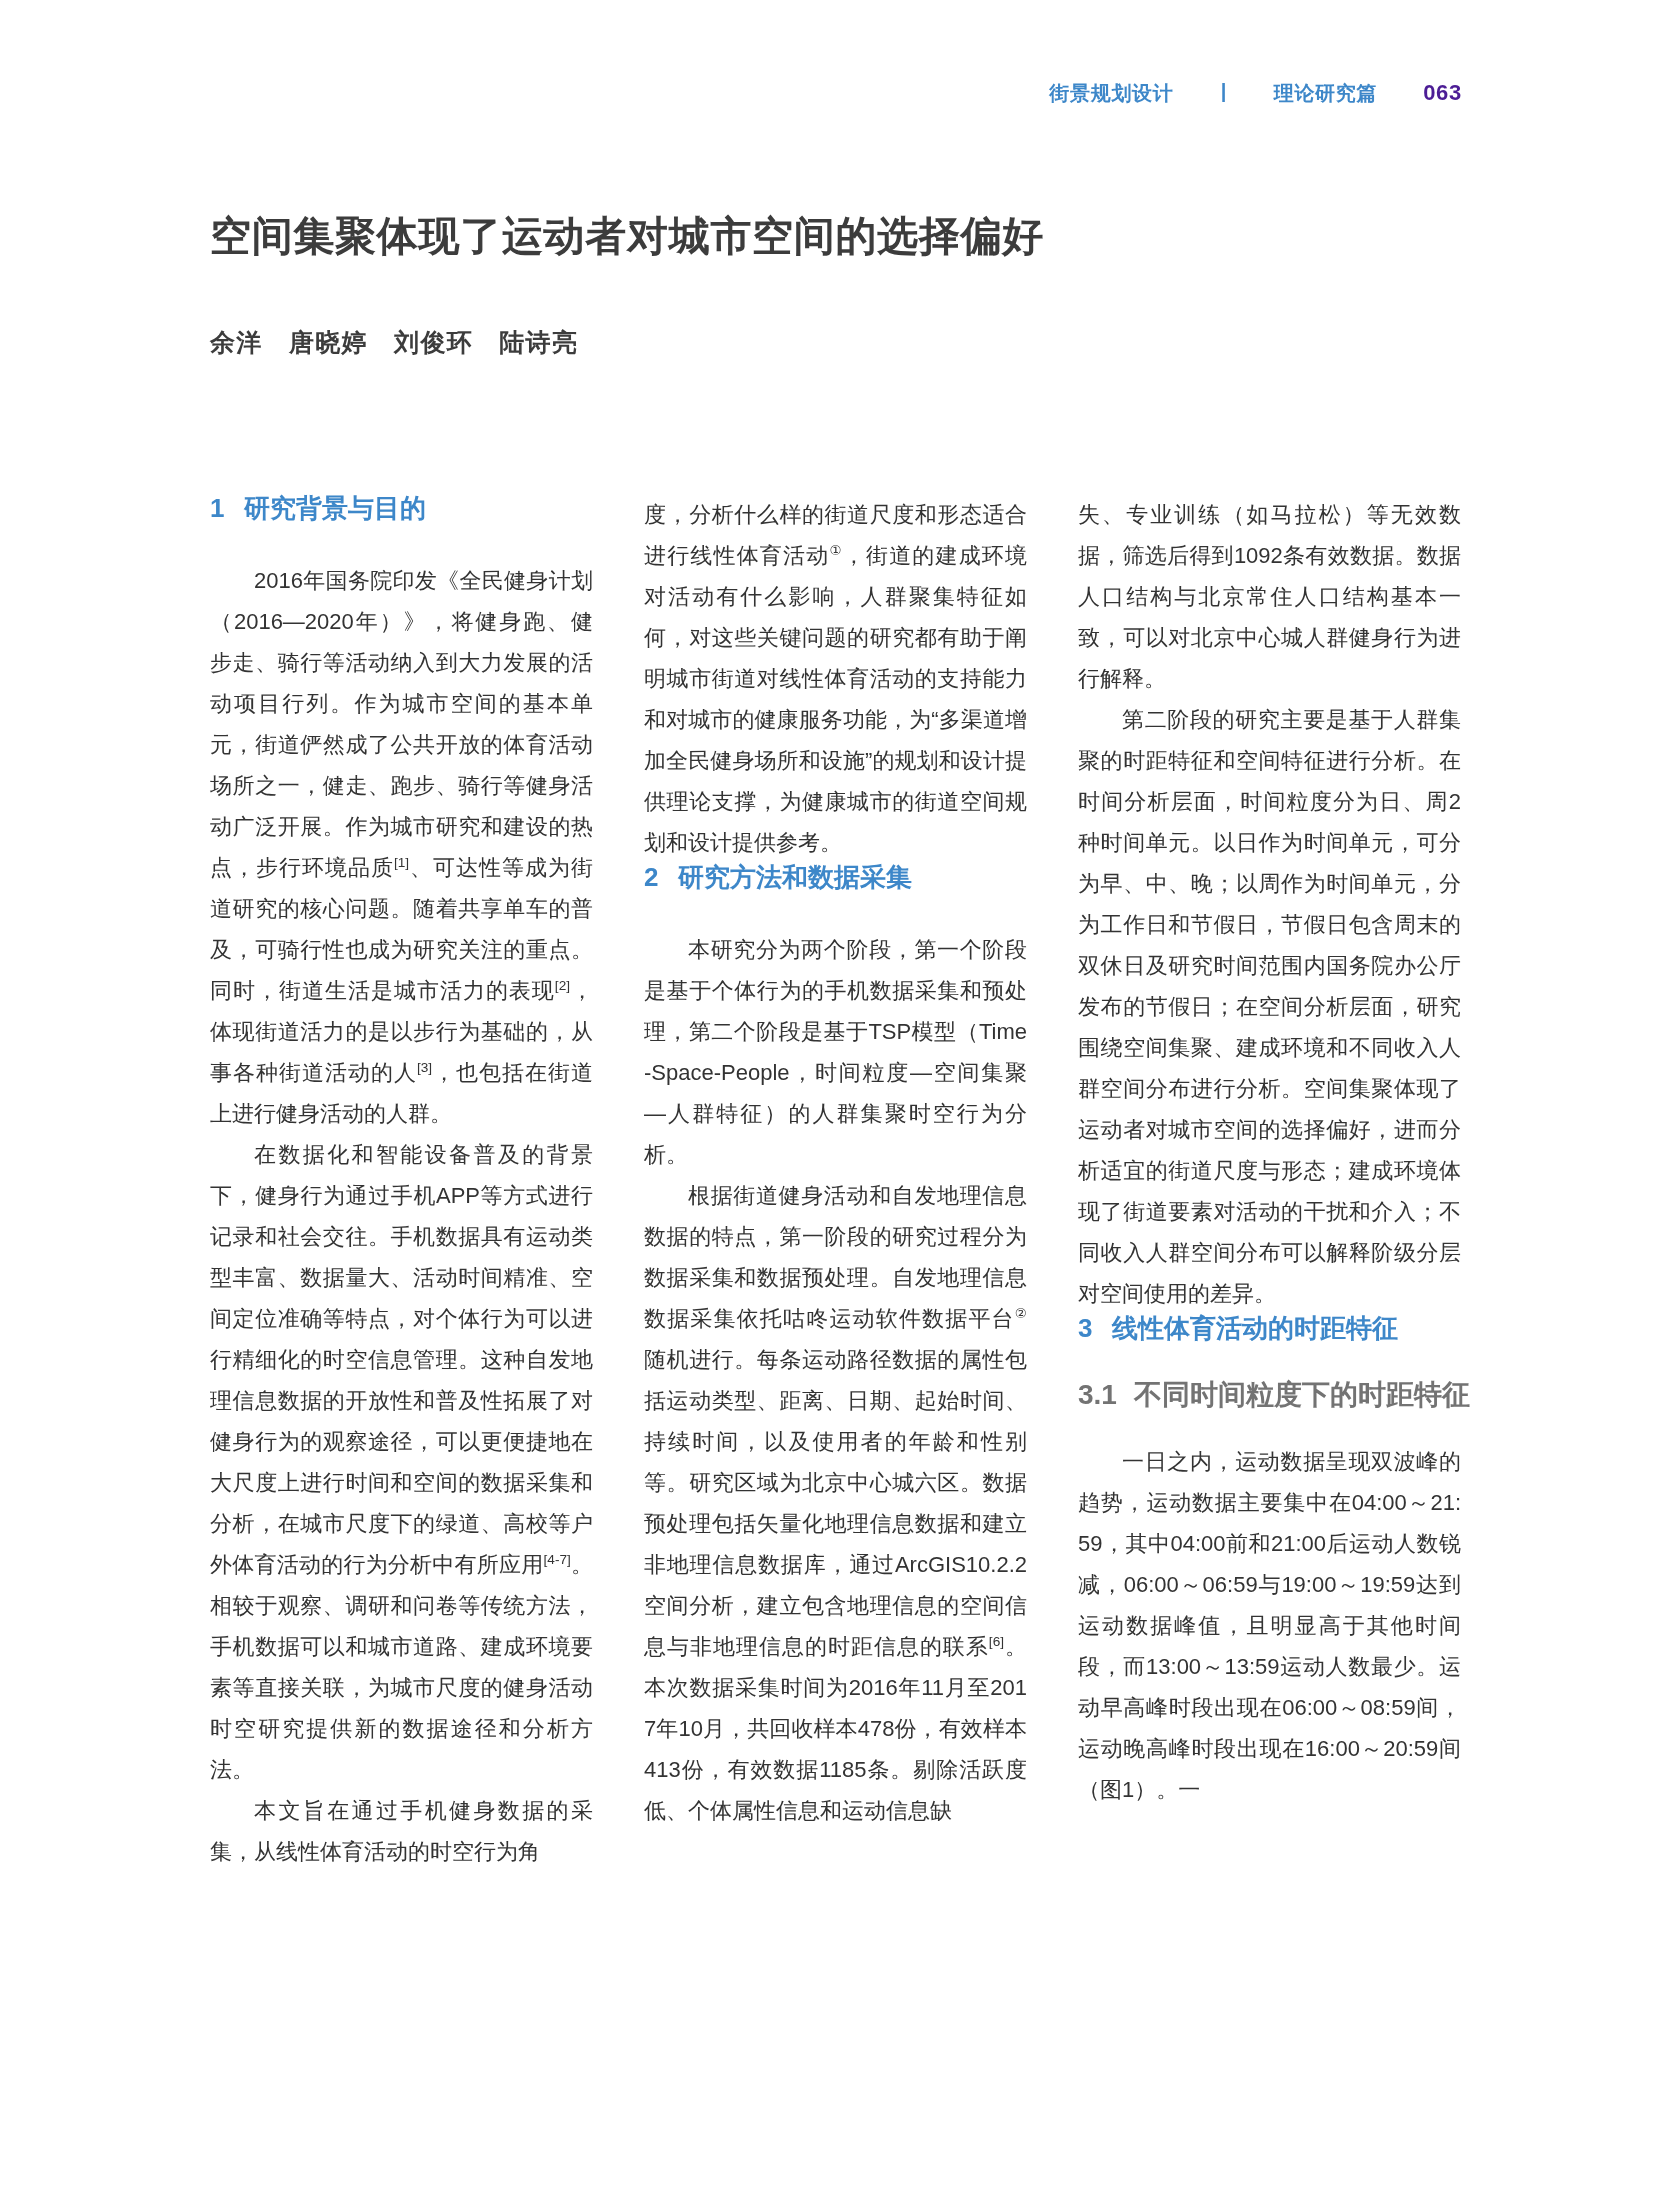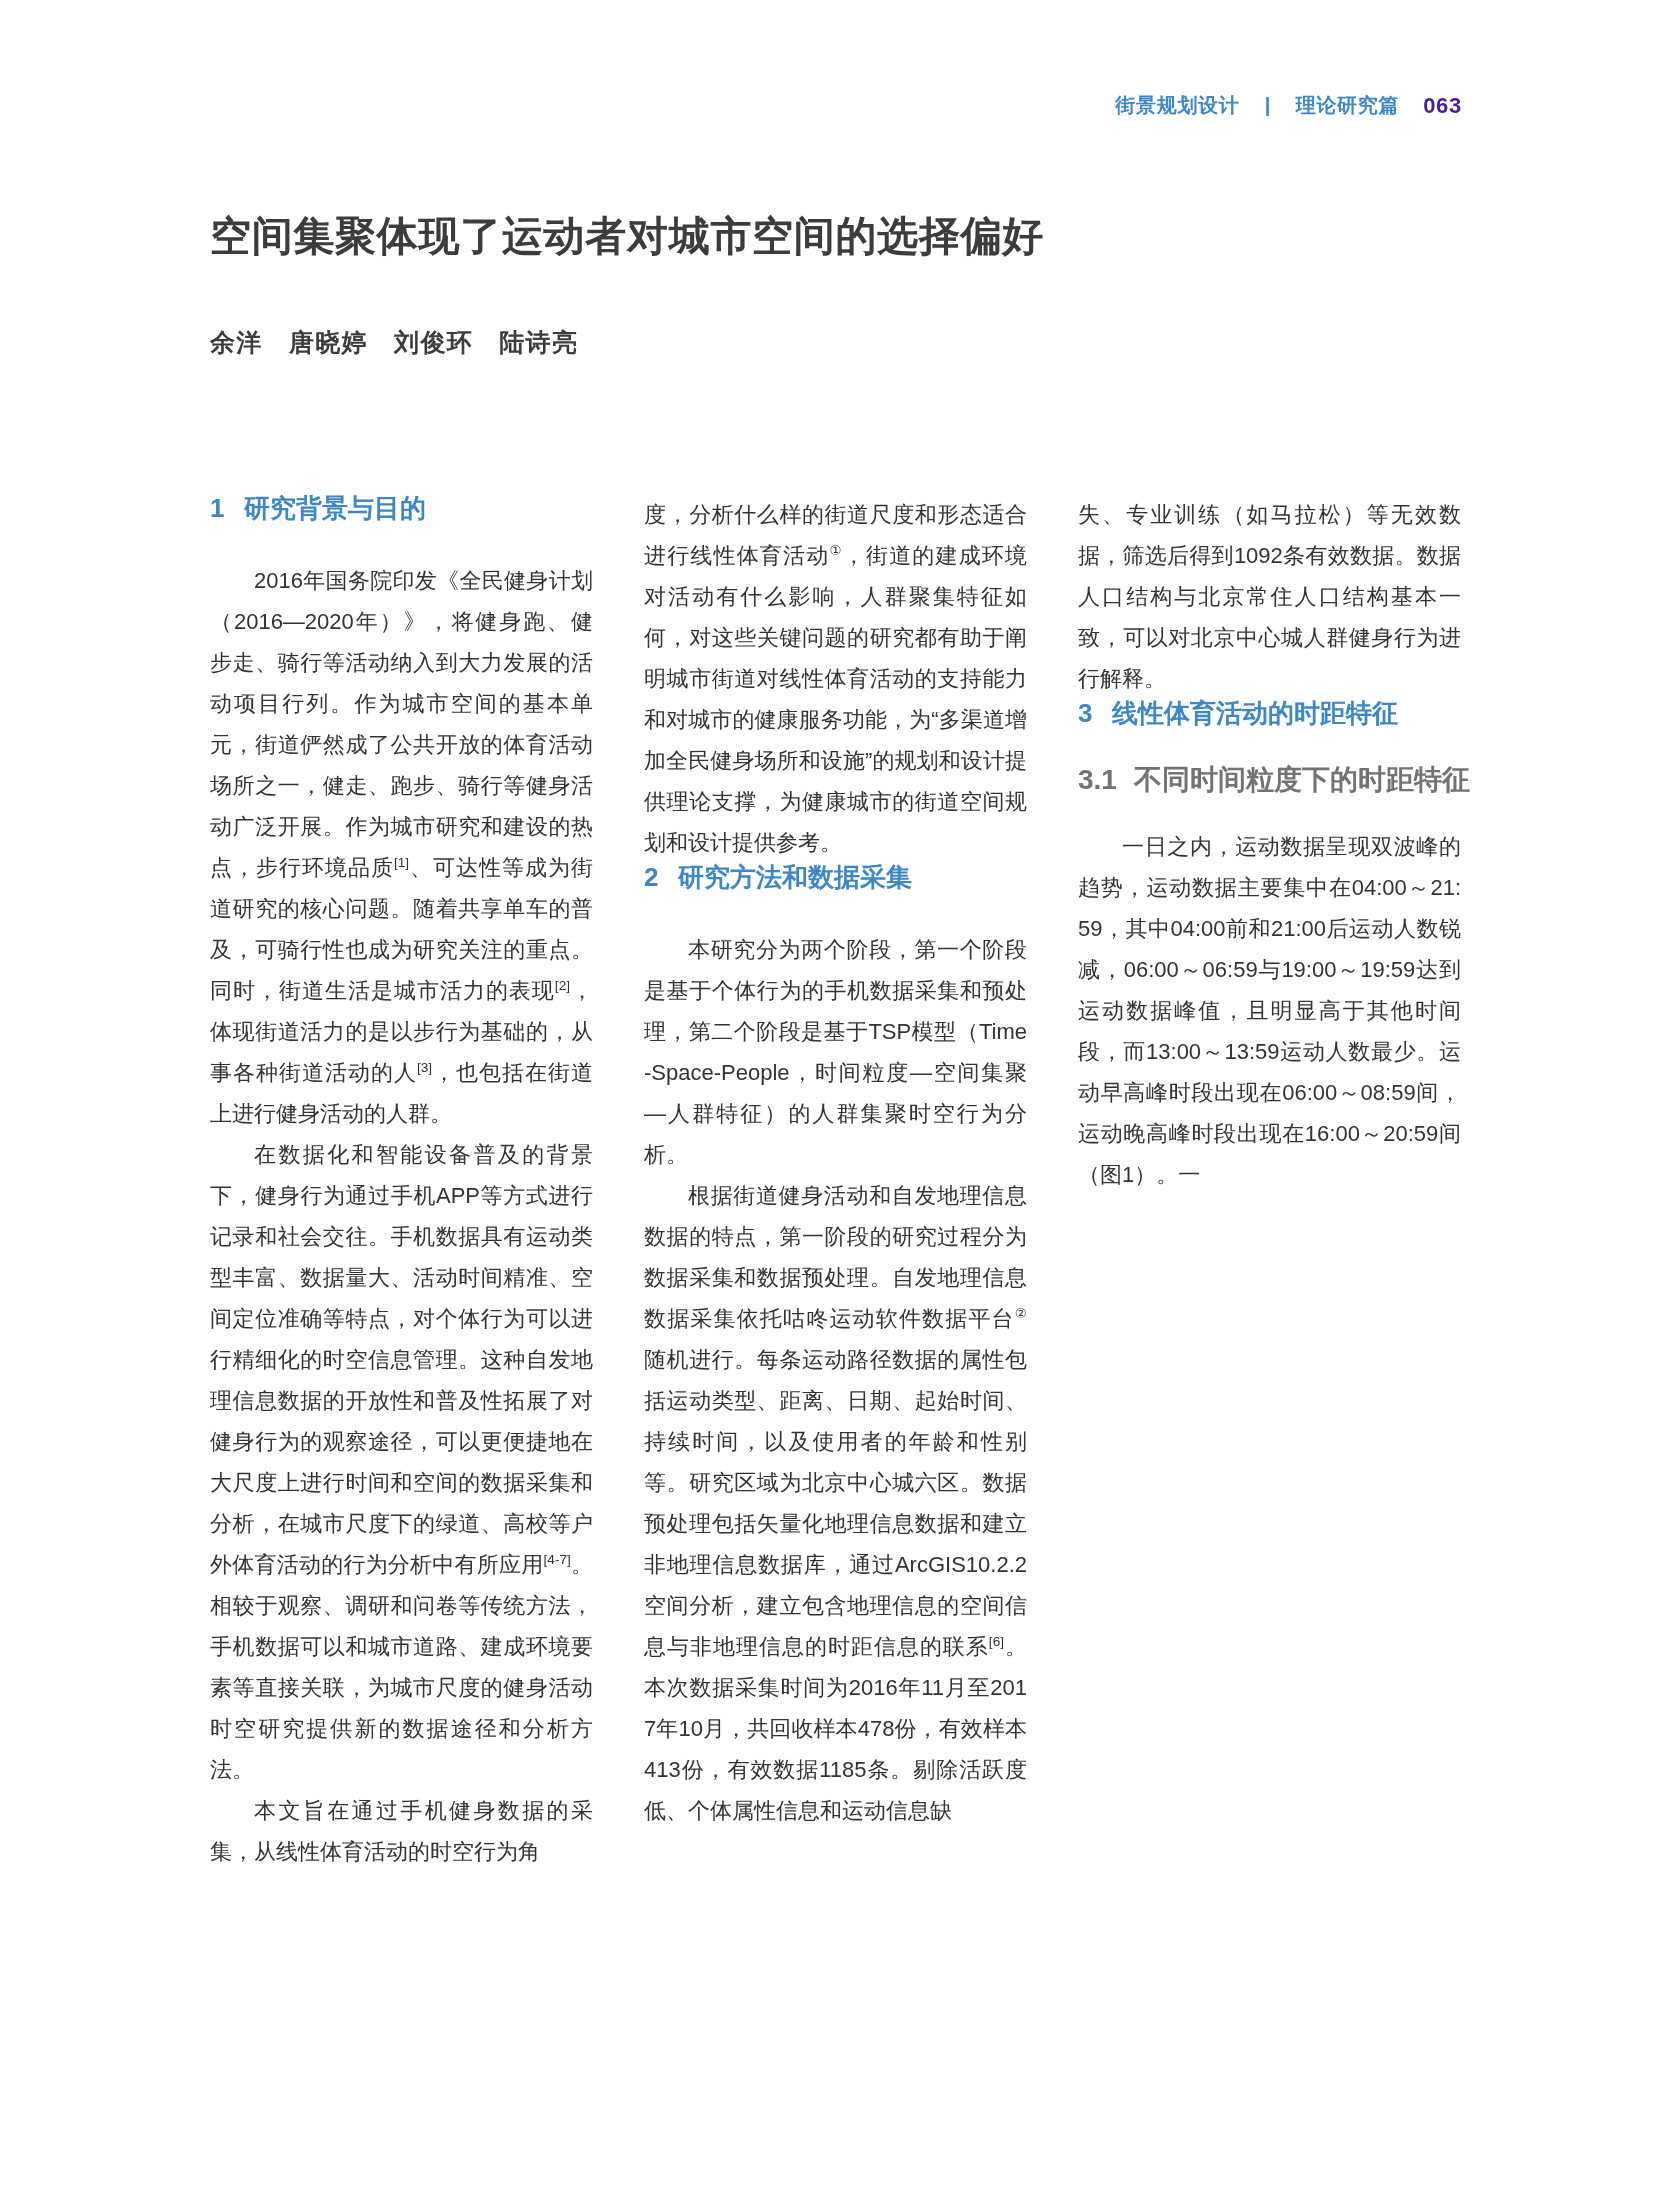--- a/index.html
+++ b/index.html
@@ -14,25 +14,25 @@
     height: 2205px;
     background: #ffffff;
     box-sizing: border-box;
     font-family: "Liberation Sans", "DejaVu Sans", sans-serif;
     overflow: hidden;
   }
 
   
   .runhead {
     position: absolute;
-    top: 92px;
+    top: 80px;
     right: 202px;
     display: flex;
-    align-items: center;
-    gap: 24px;
+    align-items: flex-start;
+    gap: 46px;
     white-space: nowrap;
   }
   .runhead-section {
     font-size: 20px;
     font-weight: bold;
     color: #3d87c9;
     letter-spacing: 0.7px;
   }
   .runhead-divider {
     font-size: 20px;
@@ -167,20 +167,21 @@
 
       <p class="body">本研究分为两个阶段，第一个阶段是基于个体行为的手机数据采集和预处理，第二个阶段是基于TSP模型（Time-Space-People，时间粒度—空间集聚—人群特征）的人群集聚时空行为分析。</p>
 
       <p class="body"><span>根据街道健身活动和自发地理信息数据的特点，第一阶段的研究过程分为数据采集和数据预处理。自发地理信息数据采集依托咕咚运动软件数据平台</span><sup>②</sup><span>随机进行。每条运动路径数据的属性包括运动类型、距离、日期、起始时间、持续时间，以及使用者的年龄和性别等。研究区域为北京中心城六区。数据预处理包括矢量化地理信息数据和建立非地理信息数据库，通过ArcGIS10.2.2空间分析，建立包含地理信息的空间信息与非地理信息的时距信息的联系</span><sup>[6]</sup><span>。本次数据采集时间为2016年11月至2017年10月，共回收样本478份，有效样本413份，有效数据1185条。剔除活跃度低、个体属性信息和运动信息缺</span></p>
     </div>
 
     <div class="column">
 
       <p class="body cont">失、专业训练（如马拉松）等无效数据，筛选后得到1092条有效数据。数据人口结构与北京常住人口结构基本一致，可以对北京中心城人群健身行为进行解释。</p>
 
+      <p class="body">第二阶段的研究主要是基于人群集聚的时距特征和空间特征进行分析。在时间分析层面，时间粒度分为日、周2种时间单元。以日作为时间单元，可分为早、中、晚；以周作为时间单元，分为工作日和节假日，节假日包含周末的双休日及研究时间范围内国务院办公厅发布的节假日；在空间分析层面，研究围绕空间集聚、建成环境和不同收入人群空间分布进行分析。空间集聚体现了运动者对城市空间的选择偏好，进而分析适宜的街道尺度与形态；建成环境体现了街道要素对活动的干扰和介入；不同收入人群空间分布可以解释阶级分层对空间使用的差异。</p>
 
       <h2 class="sec sec-spacer-top">
         <span class="num">3</span><span>线性体育活动的时距特征</span>
       </h2>
 
       <h3 class="subsec subsec-spacer-top">
         <span class="num">3.1</span><span>不同时间粒度下的时距特征</span>
       </h3>
 
       <p class="body">一日之内，运动数据呈现双波峰的趋势，运动数据主要集中在04:00～21:59，其中04:00前和21:00后运动人数锐减，06:00～06:59与19:00～19:59达到运动数据峰值，且明显高于其他时间段，而13:00～13:59运动人数最少。运动早高峰时段出现在06:00～08:59间，运动晚高峰时段出现在16:00～20:59间（图1）。一</p>

